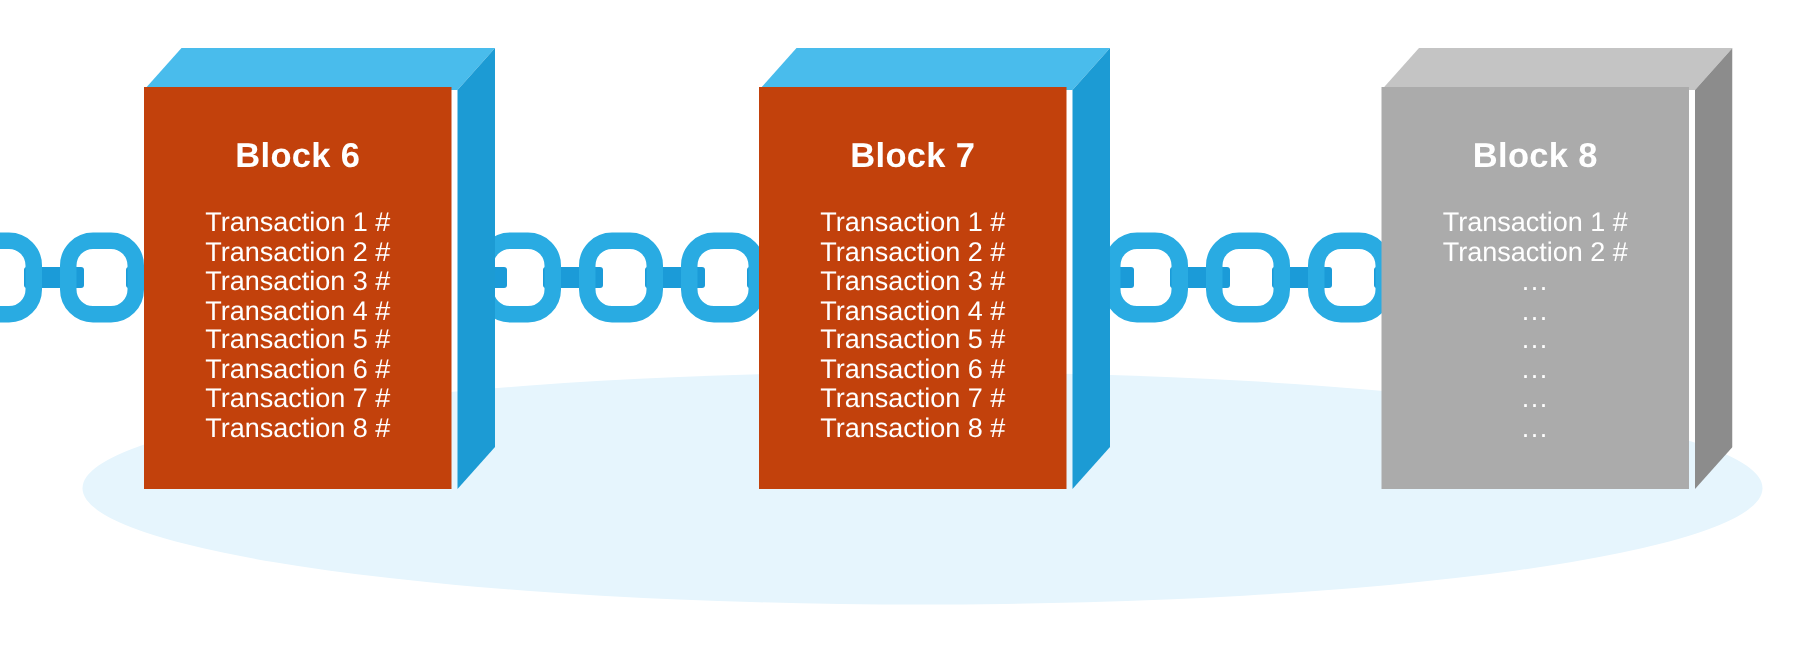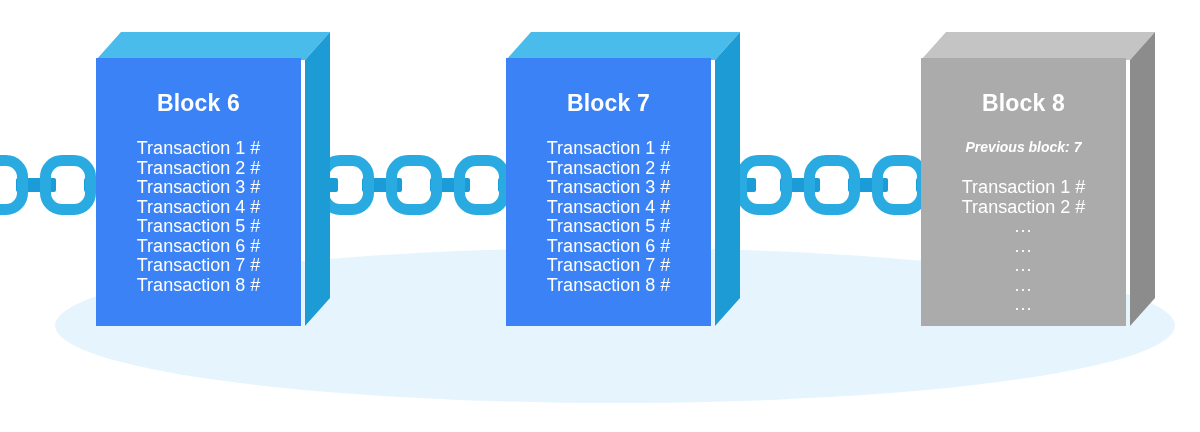--- a/index.html
+++ b/index.html
@@ -54,21 +54,21 @@
   
   .block {
     position: absolute;
     z-index: 3;
   }
   .block-face {
     position: absolute;
     box-sizing: border-box;
     overflow: hidden;
   }
-  .block-face.blue   { background: #3b82f6; }
+  .block-face.blue   { background: #c2410c; }
   .block-face.gray   { background: #ABABAB; }
   .block-topface {
     position: absolute;
   }
   .block-content {
     position: absolute;
     left: 0;
     top: 0;
     width: 100%;
     text-align: center;
@@ -190,21 +190,20 @@
   <div class="block" style="left:915px; top:30px; width:240px; height:312px;">
     <svg class="block-topface" width="240" height="35" style="left:0; top:0;">
       <polygon points="6,30 31,2 240,2 215,30" fill="#C4C4C4"></polygon>
     </svg>
     <svg class="block-topface" width="35" height="312" style="left:205px; top:0;">
       <polygon points="10,30 35,2 35,268 10,296" fill="#8C8C8C"></polygon>
     </svg>
     <div class="block-face gray" style="left:6px; top:28px; width:205px; height:268px;">
       <div class="block-content">
         <div class="block-title">Block 8</div>
-        <div class="block-prev">Previous block: 7</div>
         <ul class="tx-list">
           <li class="tx-item">Transaction 1 #</li>
           <li class="tx-item">Transaction 2 #</li>
           <li class="tx-item dots">...</li>
           <li class="tx-item dots">...</li>
           <li class="tx-item dots">...</li>
           <li class="tx-item dots">...</li>
           <li class="tx-item dots">...</li>
           <li class="tx-item dots">...</li>
         </ul>

